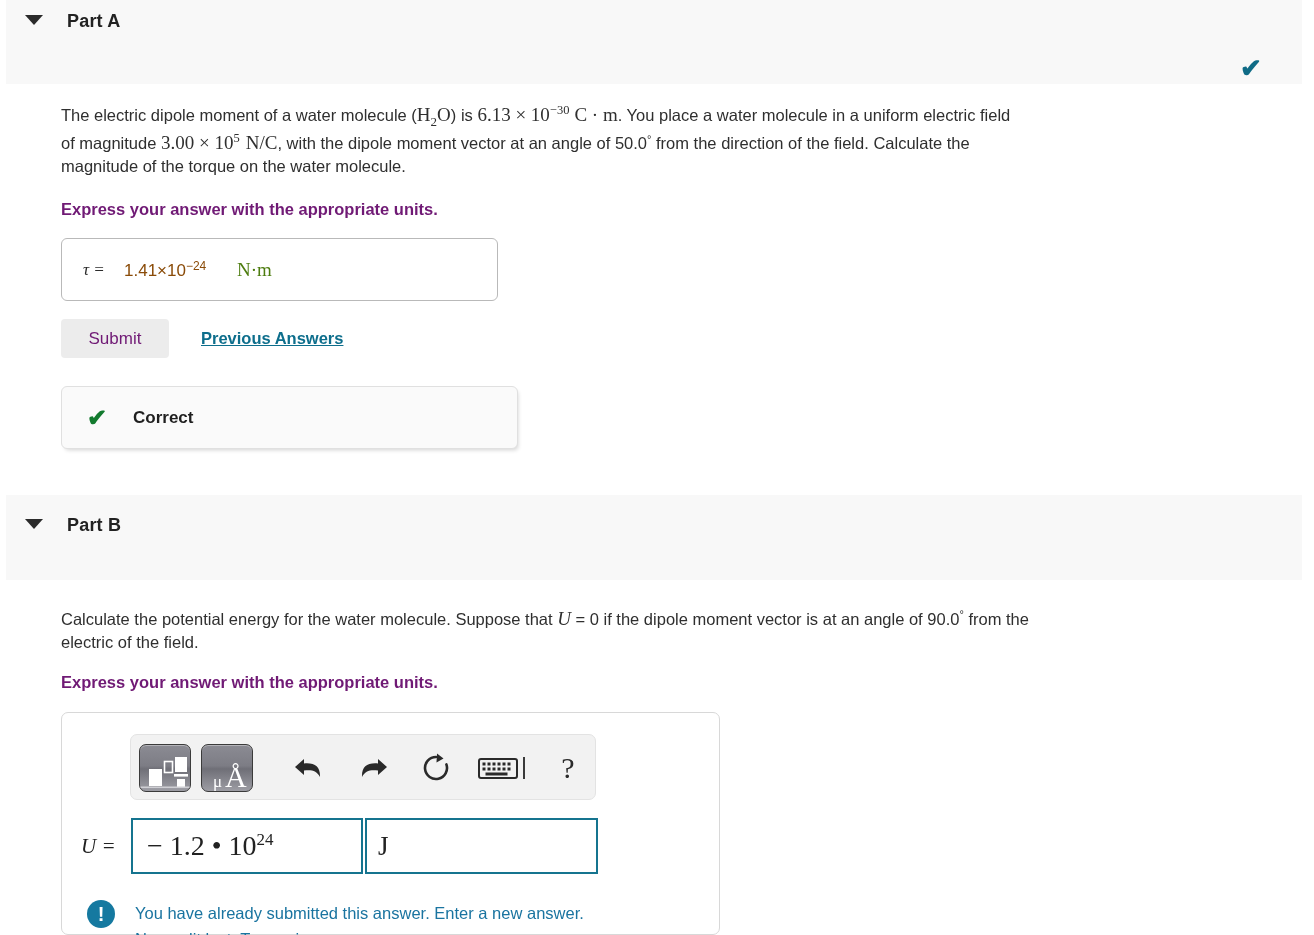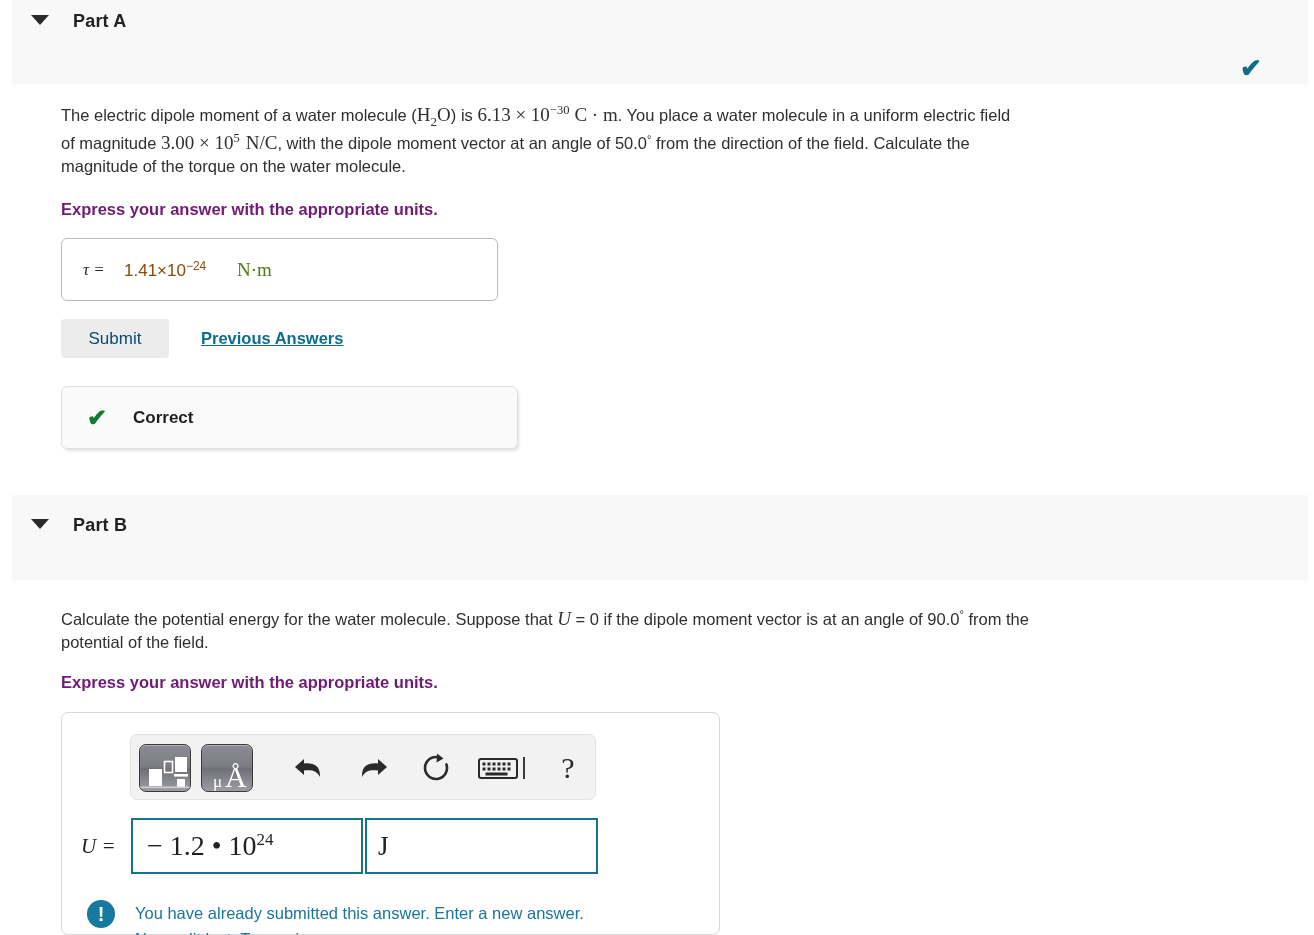--- a/index.html
+++ b/index.html
@@ -7,21 +7,21 @@
     margin: 0; padding: 0;
     width: 1314px; height: 935px;
     background: #ffffff;
     font-family: "Liberation Sans", sans-serif;
     overflow: hidden;
   }
   .page { position: relative; width: 1314px; height: 935px; background:#fff; }
 
   
   .part-band {
-    position: absolute; left: 12px; width: 1296px;
+    position: absolute; left: 6px; width: 1296px;
     background: #f8f8f8;
   }
   .part-band .caret {
     position: absolute; left: 19px; top: 15px;
     width: 0; height: 0;
     border-left: 9px solid transparent;
     border-right: 9px solid transparent;
     border-top: 10px solid #2b2b2b;
   }
   .part-band .part-title {
@@ -72,21 +72,21 @@
   .ansbox .unit {
     position: absolute; left: 175px; top: 50%; transform: translateY(-50%);
     font-family: "Liberation Serif", serif; font-size: 19px; color: #4d7c0f;
     white-space: nowrap;
   }
 
   
   .submit-btn {
     position: absolute;
     background: #ececec; border: none; border-radius: 4px;
-    color: #0c4a6e; font-size: 17px; font-family: "Liberation Sans", sans-serif;
+    color: #701a75; font-size: 17px; font-family: "Liberation Sans", sans-serif;
     cursor: default;
   }
   .prev-link {
     position: absolute;
     color: #0d6e8c; font-size: 16.5px; font-weight: bold;
     text-decoration: underline; cursor: pointer;
   }
 
   
   .correct-box {
@@ -212,21 +212,21 @@
   </div>
 
   <div class="part-band" style="top:495px; height:85px;">
     <div class="caret" style="left:19px; top:24px;"></div>
     <div class="part-title" style="top:20px;">Part B</div>
   </div>
 
   <div class="qtext" style="left:61px; top:600px; width:1240px; white-space:nowrap;">
     <span>Calculate the potential energy for the water molecule. Suppose that </span><span class="it">U</span><span> = 0 if the dipole moment vector is at an angle of 90.0</span><span class="deg">°</span><span> from the</span>
   </div>
-  <div class="qtext" style="left:61px; top:628px; width:1240px;">potential of the field.</div>
+  <div class="qtext" style="left:61px; top:628px; width:1240px;">electric of the field.</div>
 
   <div class="bold-instr" style="left:61px; top:673px;">Express your answer with the appropriate units.</div>
 
   <div class="editor-card" style="left:61px; top:712px; width:659px; height:223px;">
 
     <div class="toolbar" style="left:68px; top:21px; width:466px; height:66px;">
 
       <div class="tb-btn" style="left:8px;">
         <svg class="tb-icon-svg" width="52" height="48" viewBox="0 0 52 48" aria-hidden="true">
           <rect x="9" y="24" width="13" height="17" fill="#ffffff"></rect>

